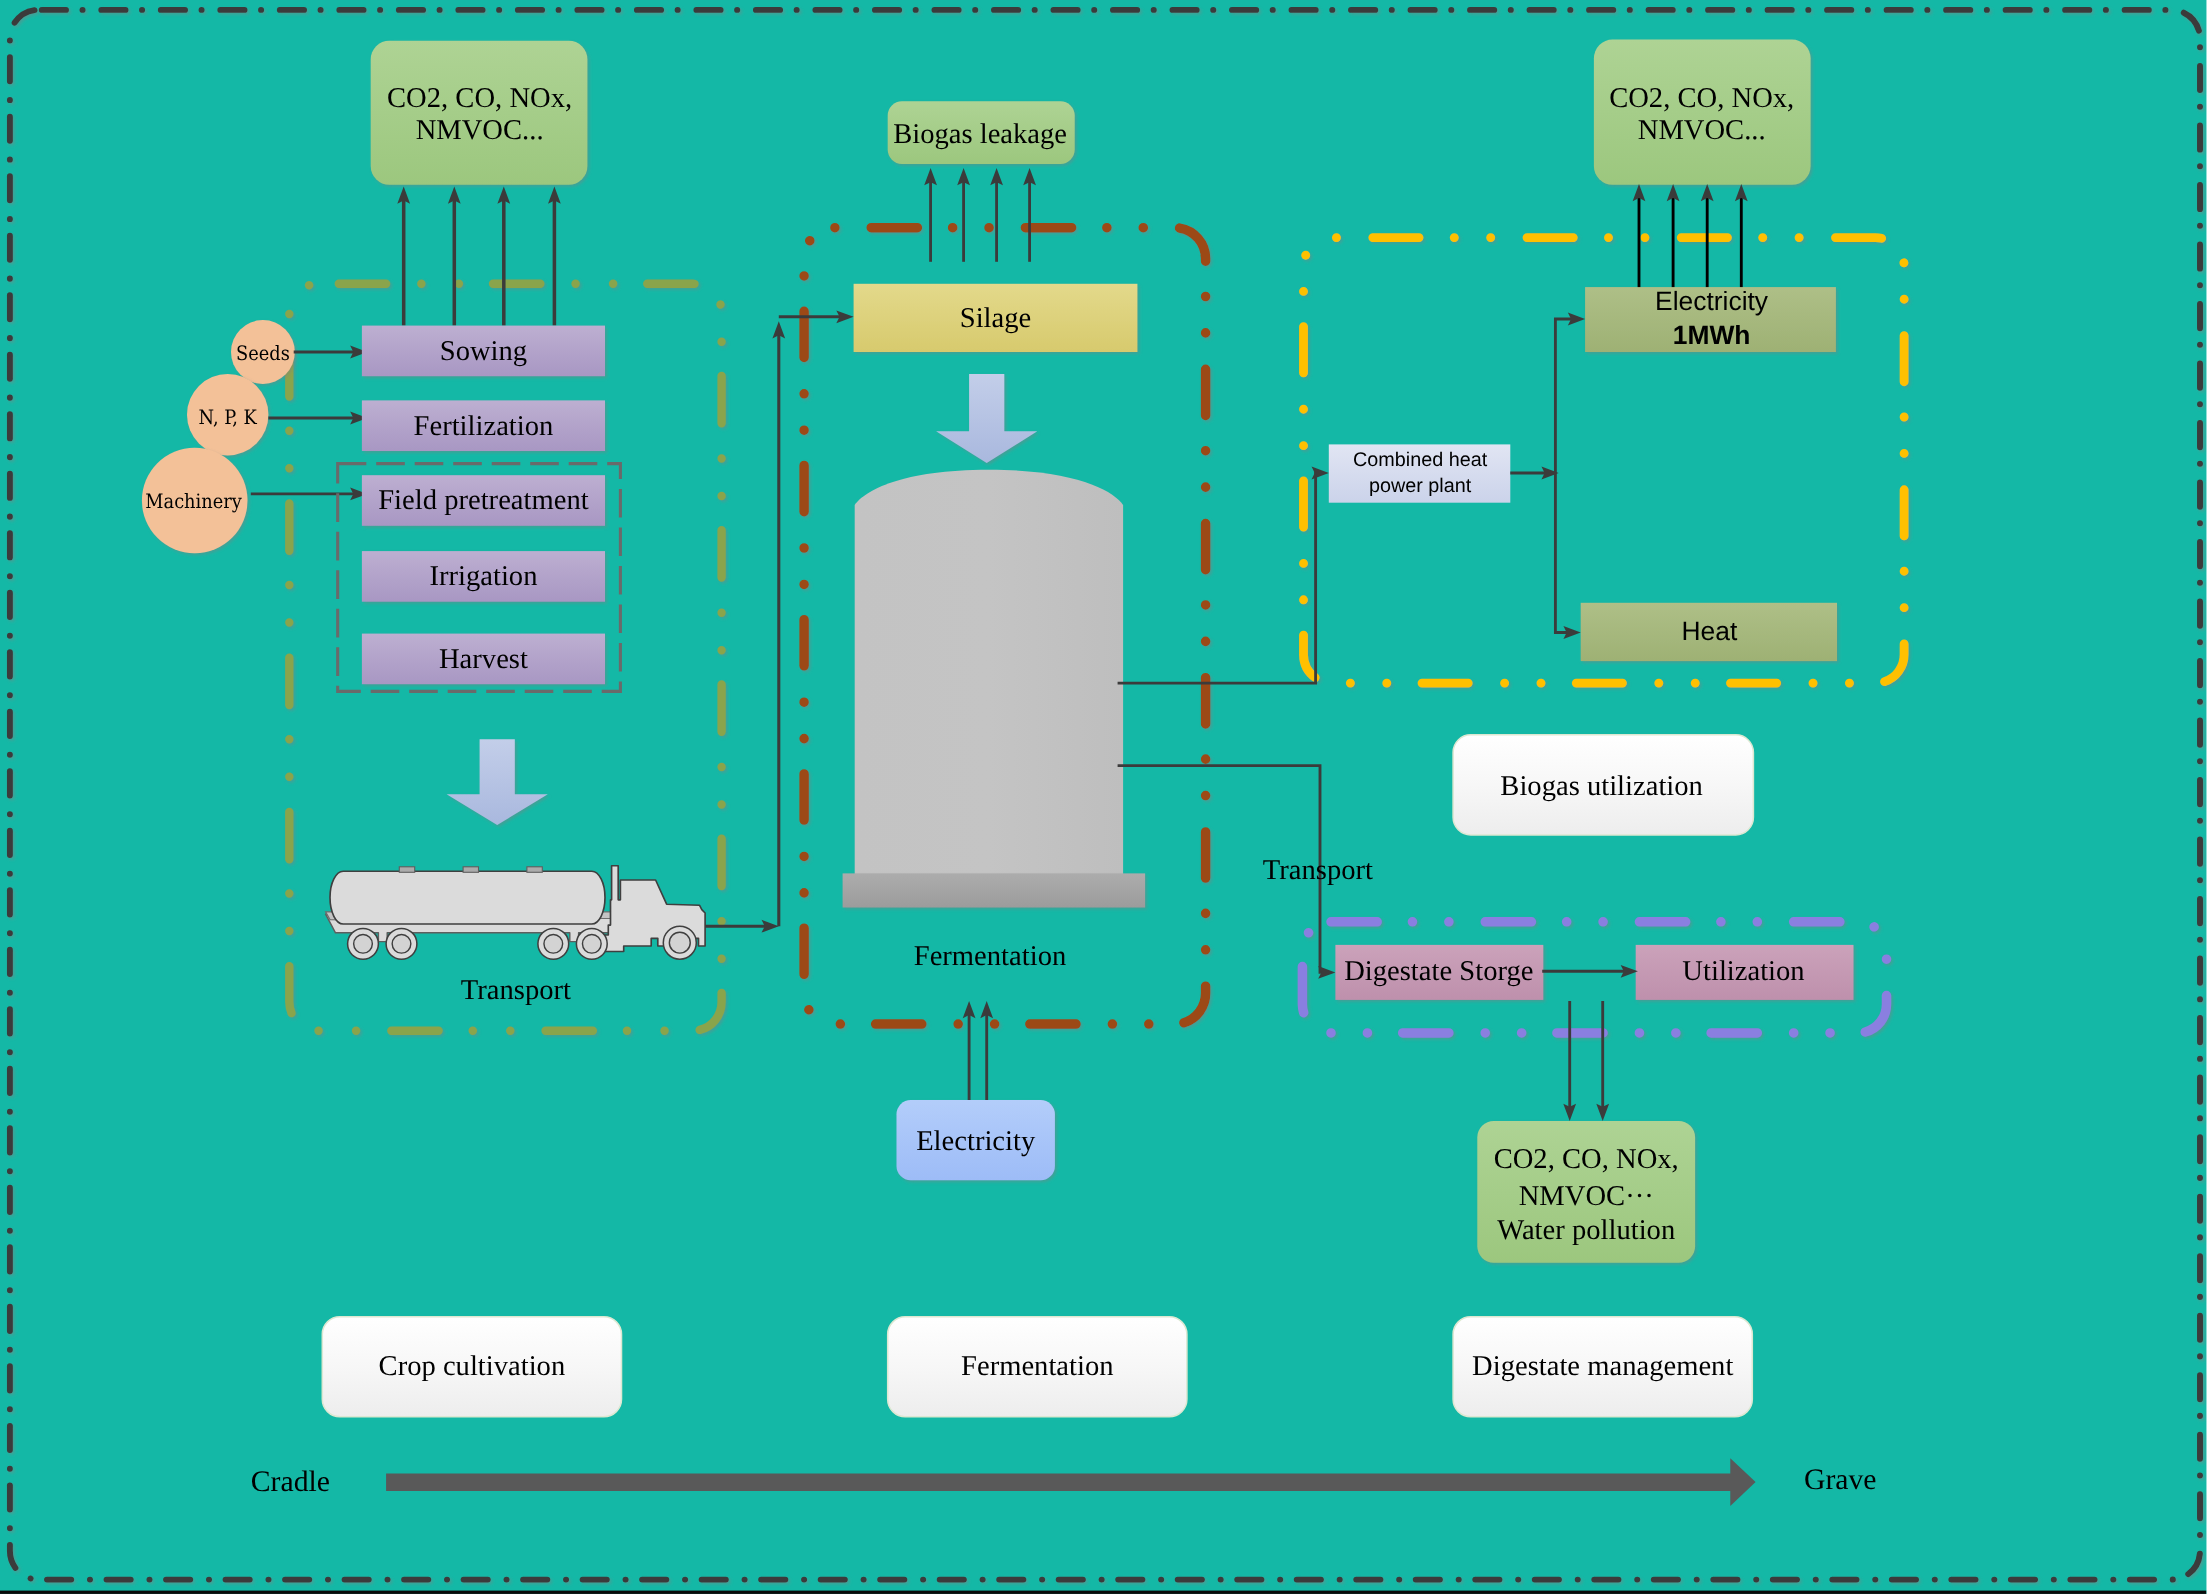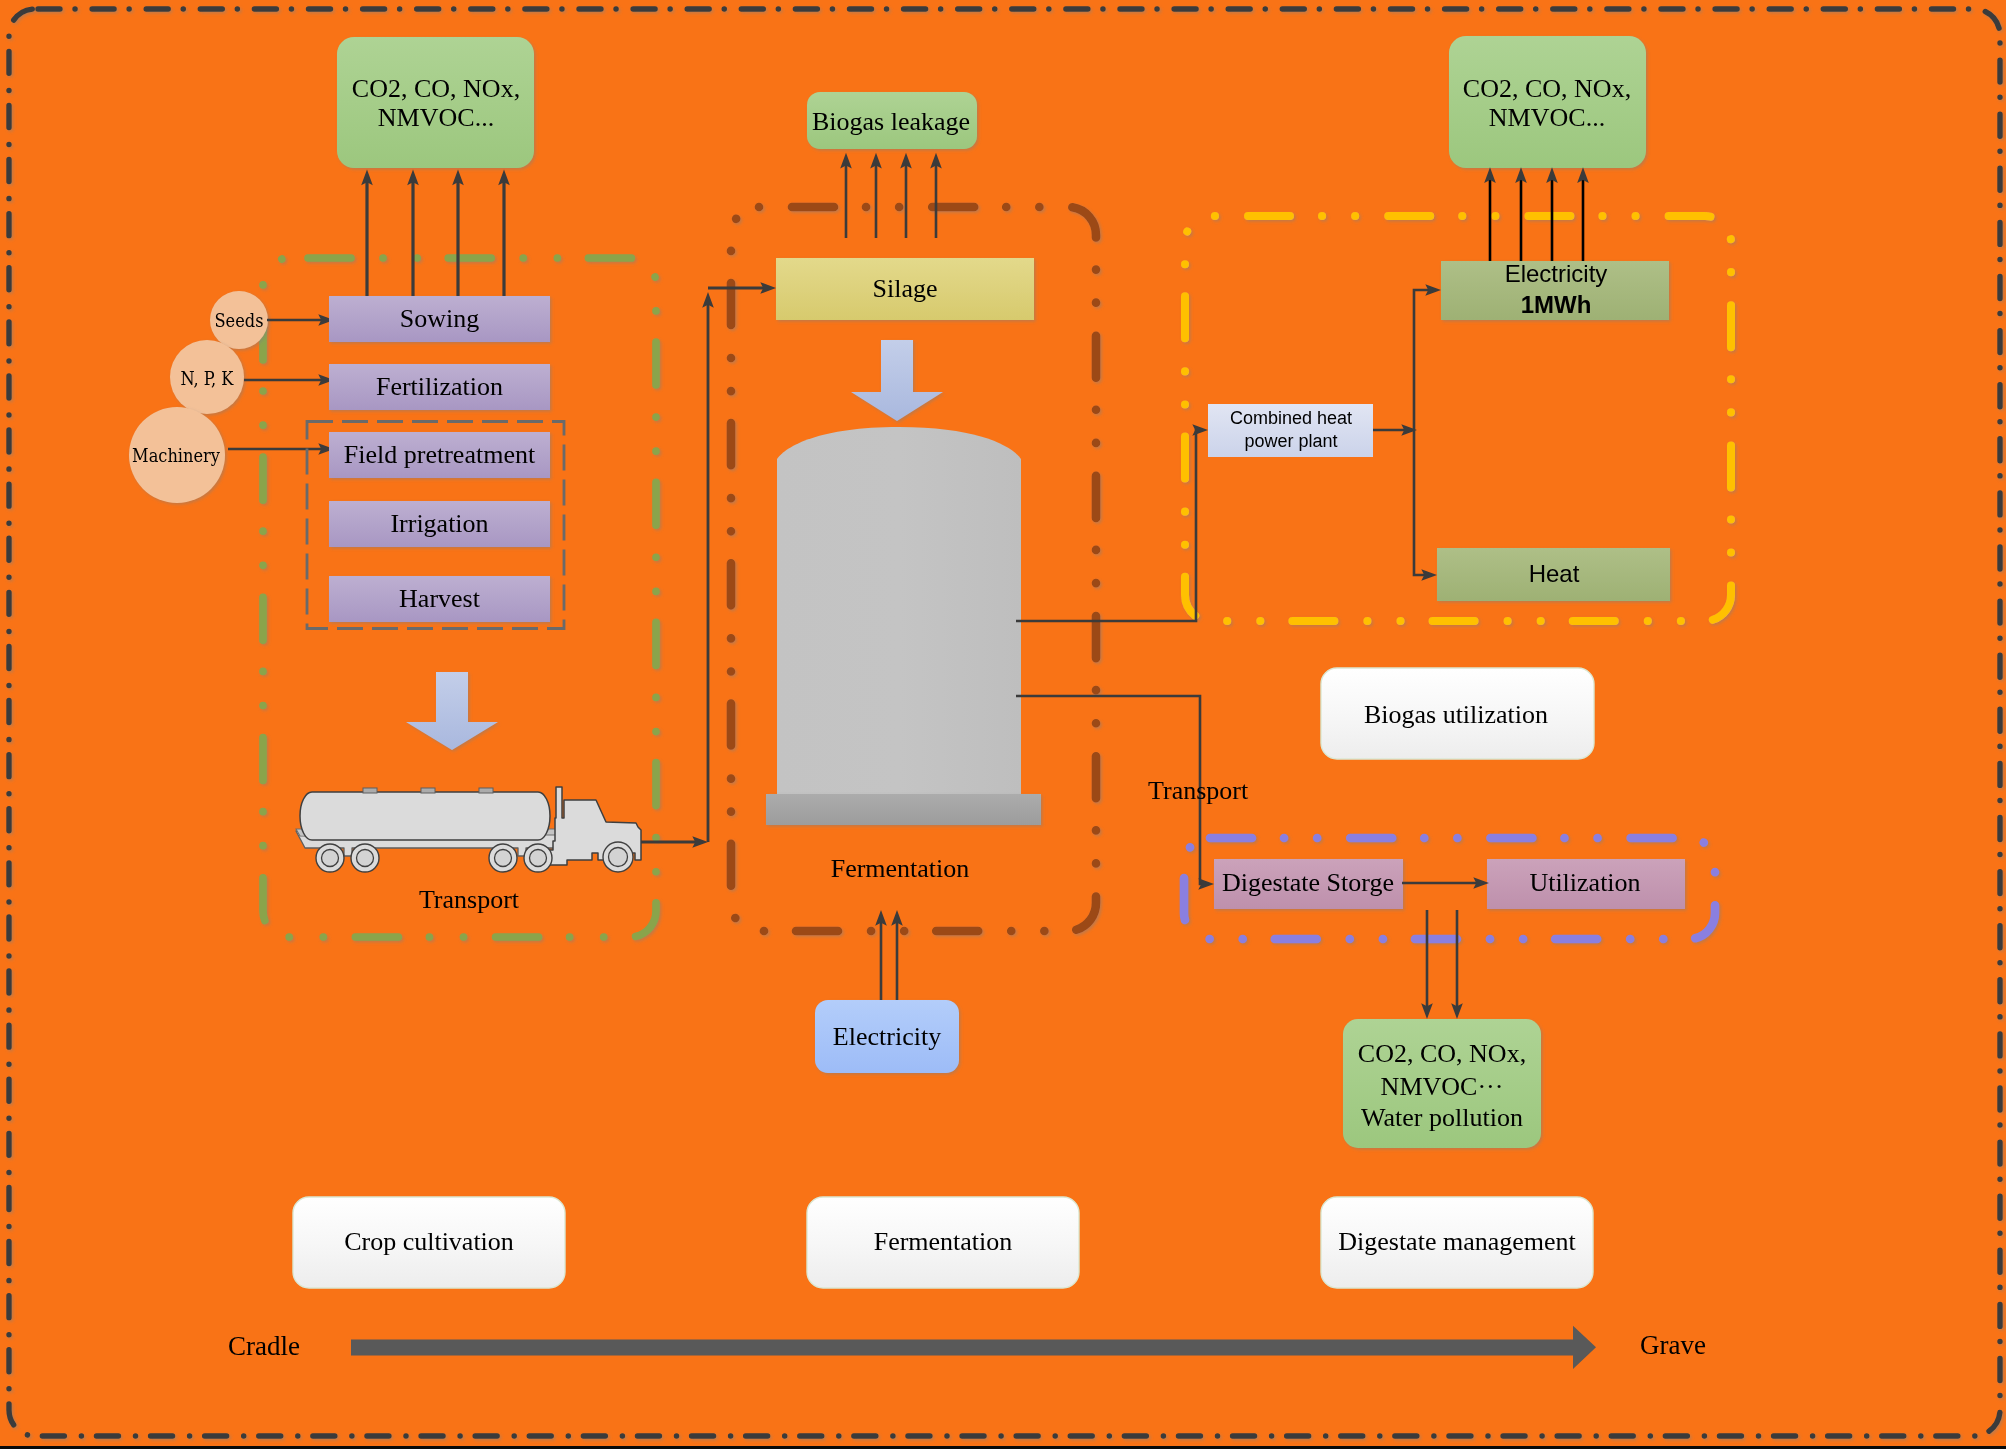--- a/index.html
+++ b/index.html
@@ -1,18 +1,18 @@
 <!DOCTYPE html>
 <html><head>
 <meta charset="utf-8">
 <title>Life cycle diagram</title>
 <style>
   html,body{margin:0;padding:0;background:#ffffff;}
   body{width:2006px;height:1449px;overflow:hidden;}
-  #stage{position:relative;width:2006px;height:1449px;background:#f97316;}
+  #stage{position:relative;width:2006px;height:1449px;background:#14b8a6;}
   svg{display:block;}
   .t-serif{font-family:"Liberation Serif",serif;fill:#000000;}
   .t-sans{font-family:"Liberation Sans",sans-serif;fill:#000000;}
   .t-mono{font-family:"DejaVu Serif",serif;font-stretch:condensed;fill:#000000;}
 </style>
 </head>
 <body>
 
 <div id="stage">
 <svg width="2006" height="1449" viewBox="0 0 2006 1449" xmlns="http://www.w3.org/2000/svg">

